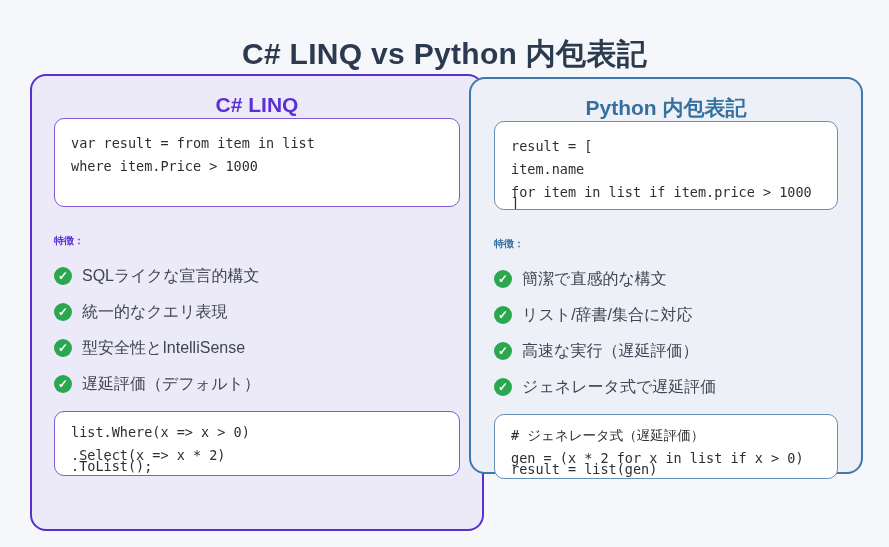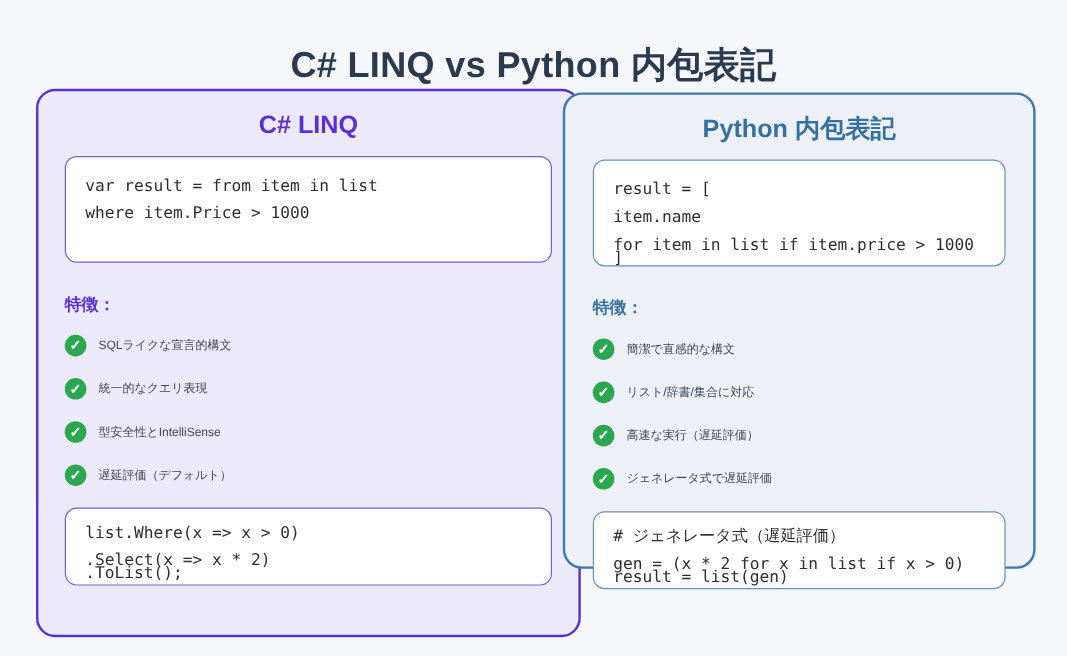--- a/index.html
+++ b/index.html
@@ -55,41 +55,40 @@
   .panel-title {
     margin: 16px 0 0;
     text-align: center;
     font-size: 21px; font-weight: 700;
     line-height: 26px;
   }
   .panel-purple .panel-title { color: var(--purple-accent); }
   .panel-blue .panel-title { color: var(--blue-accent); }
 
   .code-box {
-    margin-top: 12px;
     background: var(--code-bg);
     border-radius: 10px;
     padding: 16px 16px 12px;
     overflow: hidden;
     font-family: "DejaVu Sans Mono", monospace;
     font-size: 13.5px;
     color: var(--code-text);
   }
   .panel-purple .code-box { border: 1.5px solid var(--purple-code-border); }
   .panel-blue .code-box { border: 1.5px solid var(--blue-code-border); }
 
   .code-top { height: 89px; }
   .code-bottom { height: 65px; margin-top: 16px; padding-top: 12px; }
 
   .cl { margin: 0 0 7px; line-height: 16px; white-space: pre; }
   .cl-tight { margin-top: -12px; margin-bottom: 0; }
 
   .features-label {
     margin-top: 24px;
-    font-size: 14px; font-weight: 700;
+    font-size: 10px; font-weight: 700;
     line-height: 20px;
   }
   .panel-purple .features-label { color: var(--purple-accent); }
   .panel-blue .features-label { color: var(--blue-accent); }
 
   .feat-row {
     margin-top: 14px;
     display: flex;
     align-items: center;
     height: 22px;
@@ -100,21 +99,21 @@
     width: 18px; height: 18px;
     border-radius: 50%;
     background: var(--check-green);
     color: var(--check-mark);
     font-size: 12px; font-weight: 700;
     line-height: 18px;
     text-align: center;
   }
   .feat-text {
     margin-left: 10px;
-    font-size: 10px;
+    font-size: 16px;
     color: var(--feature-text);
   }
 </style>
 </head>
 <body>
 
 <h1 class="page-title">C# LINQ vs Python 内包表記</h1>
 
 <section class="panel panel-purple">
   <h2 class="panel-title">C# LINQ</h2>

